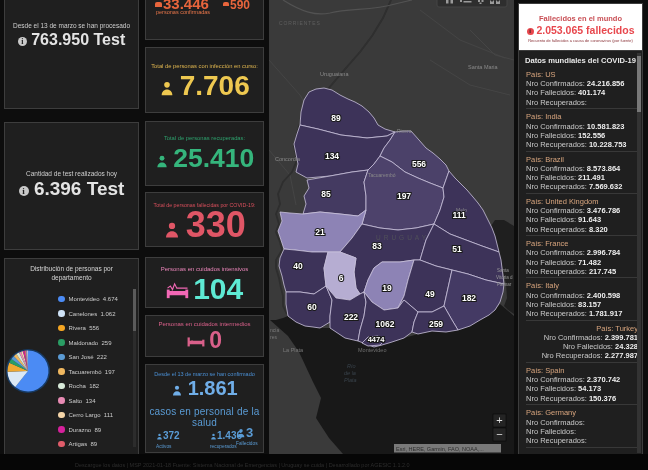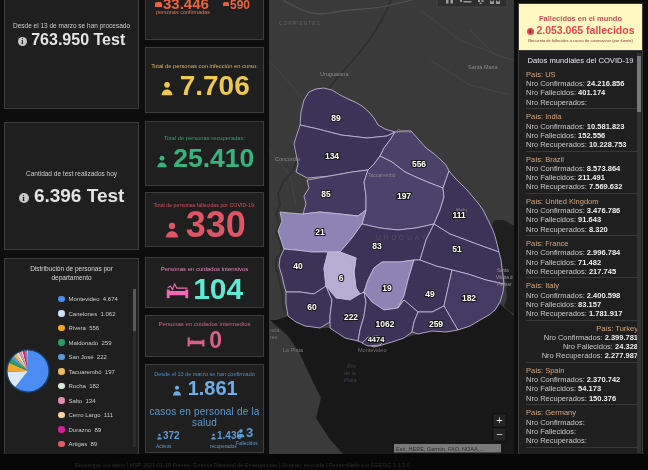--- a/index.html
+++ b/index.html
@@ -13,21 +13,21 @@
 </head>
 <body>
 
 <div class="panel" style="left:4px;top:-3px;width:135px;height:112px;">
   <div class="ctr" style="font-size:6.5px;color:#cfcfcf;margin-top:24px;">Desde el 13 de marzo se han procesado</div>
   <div class="ctr" style="font-size:16px;color:#e4e4e4;margin-top:2px;"><span class="ic-info">i</span> <b style="font-weight:600;">763.950 Test</b></div>
 </div>
 
 <div class="panel" style="left:4px;top:122px;width:135px;height:128px;">
   <div class="ctr" style="font-size:6.5px;color:#cfcfcf;margin-top:47px;">Cantidad de test realizados hoy</div>
-  <div class="ctr" style="font-size:19px;color:#e4e4e4;margin-top:8px;"><span class="ic-info" style="width:10px;height:10px;line-height:10px;font-size:9px;">i</span> <b style="font-weight:600;">6.396 Test</b></div>
+  <div class="ctr" style="font-size:19px;color:#e4e4e4;margin-top:1px;"><span class="ic-info" style="width:10px;height:10px;line-height:10px;font-size:9px;">i</span> <b style="font-weight:600;">6.396 Test</b></div>
 </div>
 
 <div class="panel" style="left:4px;top:258px;width:135px;height:197px;">
   <div class="ctr" style="font-size:6.5px;color:#d8d8d8;margin-top:5px;line-height:9px;">Distribución de personas por<br>departamento</div>
   <svg width="133" height="180" viewBox="0 0 133 180" style="position:absolute;left:0;top:15px;">
     <g id="pie">
         <circle cx="23" cy="97" r="22" fill="#173a63"></circle>
         <path d="M23,97 L23.00,76.50 A20.5,20.5 0 1 1 10.28,113.08 Z" fill="#4b8bf4"></path>
         <path d="M23,97 L10.28,113.08 A20.5,20.5 0 0 1 2.51,97.73 Z" fill="#dbe8f5"></path>
         <path d="M23,97 L2.51,97.73 A20.5,20.5 0 0 1 4.26,88.68 Z" fill="#f0a830"></path>
@@ -266,28 +266,28 @@
 <rect x="394" y="444" width="107" height="8.5" fill="#9a9a9a" opacity="0.75"></rect>
 <text x="396" y="450.5" font-family="Liberation Sans,sans-serif" font-size="5.5" fill="#2e2e2e">Esri, HERE, Garmin, FAO, NOAA,...</text>
 
 <rect x="493" y="414" width="13" height="13" fill="#242424" stroke="#000" stroke-width="0.5"></rect>
 <rect x="493" y="428" width="13" height="13" fill="#242424" stroke="#000" stroke-width="0.5"></rect>
 <text x="499.5" y="424" font-size="11" fill="#e0e0e0" text-anchor="middle" font-family="Liberation Sans,sans-serif">+</text>
 <text x="499.5" y="437.5" font-size="11" fill="#e0e0e0" text-anchor="middle" font-family="Liberation Sans,sans-serif">−</text>
 </svg>
 </div>
 
-<div class="panel" style="left:518px;top:3px;width:125px;height:51px;background:#fef9c3;">
+<div class="panel" style="left:518px;top:3px;width:125px;height:51px;background:#ffffff;">
   <div class="ctr" style="font-size:7.5px;font-weight:bold;color:#c94f55;margin-top:10px;">Fallecidos en el mundo</div>
   <div class="ctr" style="font-size:10.5px;font-weight:bold;color:#e8474d;margin-top:1px;"><span style="display:inline-block;width:7px;height:7px;border-radius:50%;background:#e8474d;color:#1d1d1d;font-size:6px;line-height:7px;vertical-align:1px;">i</span> 2.053.065 fallecidos</div>
   <div class="ctr" style="font-size:4px;color:#8a3338;margin-top:2px;white-space:nowrap;">Recuento de fallecidos a causa de coronavirus (por fuente)</div>
 </div>
 
 <div class="panel" style="left:518px;top:50px;width:125px;height:405px;">
-  <div class="ctr" style="font-size:7.6px;font-weight:normal;color:#e8e8e8;margin-top:4.5px;white-space:nowrap;">Datos mundiales del COVID-19</div>
+  <div class="ctr" style="font-size:7.6px;font-weight:bold;color:#e8e8e8;margin-top:4.5px;white-space:nowrap;">Datos mundiales del COVID-19</div>
   <div id="countries" style="position:absolute;left:7px;top:16px;width:112px;font-size:7.5px;color:#c9c9c9;">
       <div style="border-bottom:1px solid #383838;padding:3px 0 1.5px 0;line-height:9.2px;height:36.8px;"><span style="color:#d8a57e;">País: US</span><br>Nro Confirmados: <b style="color:#efefef;">24.216.856</b><br>Nro Fallecidos: <b style="color:#efefef;">401.174</b><br>Nro Recuperados: <b style="color:#efefef;"></b></div>
       <div style="border-bottom:1px solid #383838;padding:3px 0 1.5px 0;line-height:9.2px;height:36.8px;"><span style="color:#d8a57e;">País: India</span><br>Nro Confirmados: <b style="color:#efefef;">10.581.823</b><br>Nro Fallecidos: <b style="color:#efefef;">152.556</b><br>Nro Recuperados: <b style="color:#efefef;">10.228.753</b></div>
       <div style="border-bottom:1px solid #383838;padding:3px 0 1.5px 0;line-height:9.2px;height:36.8px;"><span style="color:#d8a57e;">País: Brazil</span><br>Nro Confirmados: <b style="color:#efefef;">8.573.864</b><br>Nro Fallecidos: <b style="color:#efefef;">211.491</b><br>Nro Recuperados: <b style="color:#efefef;">7.569.632</b></div>
       <div style="border-bottom:1px solid #383838;padding:3px 0 1.5px 0;line-height:9.2px;height:36.8px;"><span style="color:#d8a57e;">País: United Kingdom</span><br>Nro Confirmados: <b style="color:#efefef;">3.476.786</b><br>Nro Fallecidos: <b style="color:#efefef;">91.643</b><br>Nro Recuperados: <b style="color:#efefef;">8.320</b></div>
       <div style="border-bottom:1px solid #383838;padding:3px 0 1.5px 0;line-height:9.2px;height:36.8px;"><span style="color:#d8a57e;">País: France</span><br>Nro Confirmados: <b style="color:#efefef;">2.996.784</b><br>Nro Fallecidos: <b style="color:#efefef;">71.482</b><br>Nro Recuperados: <b style="color:#efefef;">217.745</b></div>
       <div style="border-bottom:1px solid #383838;padding:3px 0 1.5px 0;line-height:9.2px;height:36.8px;"><span style="color:#d8a57e;">País: Italy</span><br>Nro Confirmados: <b style="color:#efefef;">2.400.598</b><br>Nro Fallecidos: <b style="color:#efefef;">83.157</b><br>Nro Recuperados: <b style="color:#efefef;">1.781.917</b></div>
       <div style="border-bottom:1px solid #383838;padding:3px 0 1.5px 0;line-height:9.2px;height:36.8px;text-align:right;"><span style="color:#d8a57e;">País: Turkey</span><br>Nro Confirmados: <b style="color:#efefef;">2.399.781</b><br>Nro Fallecidos: <b style="color:#efefef;">24.328</b><br>Nro Recuperados: <b style="color:#efefef;">2.277.987</b></div>
       <div style="border-bottom:1px solid #383838;padding:3px 0 1.5px 0;line-height:9.2px;height:36.8px;"><span style="color:#d8a57e;">País: Spain</span><br>Nro Confirmados: <b style="color:#efefef;">2.370.742</b><br>Nro Fallecidos: <b style="color:#efefef;">54.173</b><br>Nro Recuperados: <b style="color:#efefef;">150.376</b></div>
       <div style="border-bottom:1px solid #383838;padding:3px 0 1.5px 0;line-height:9.2px;height:36.8px;"><span style="color:#d8a57e;">País: Germany</span><br>Nro Confirmados: <br>Nro Fallecidos: <br>Nro Recuperados: </div>

